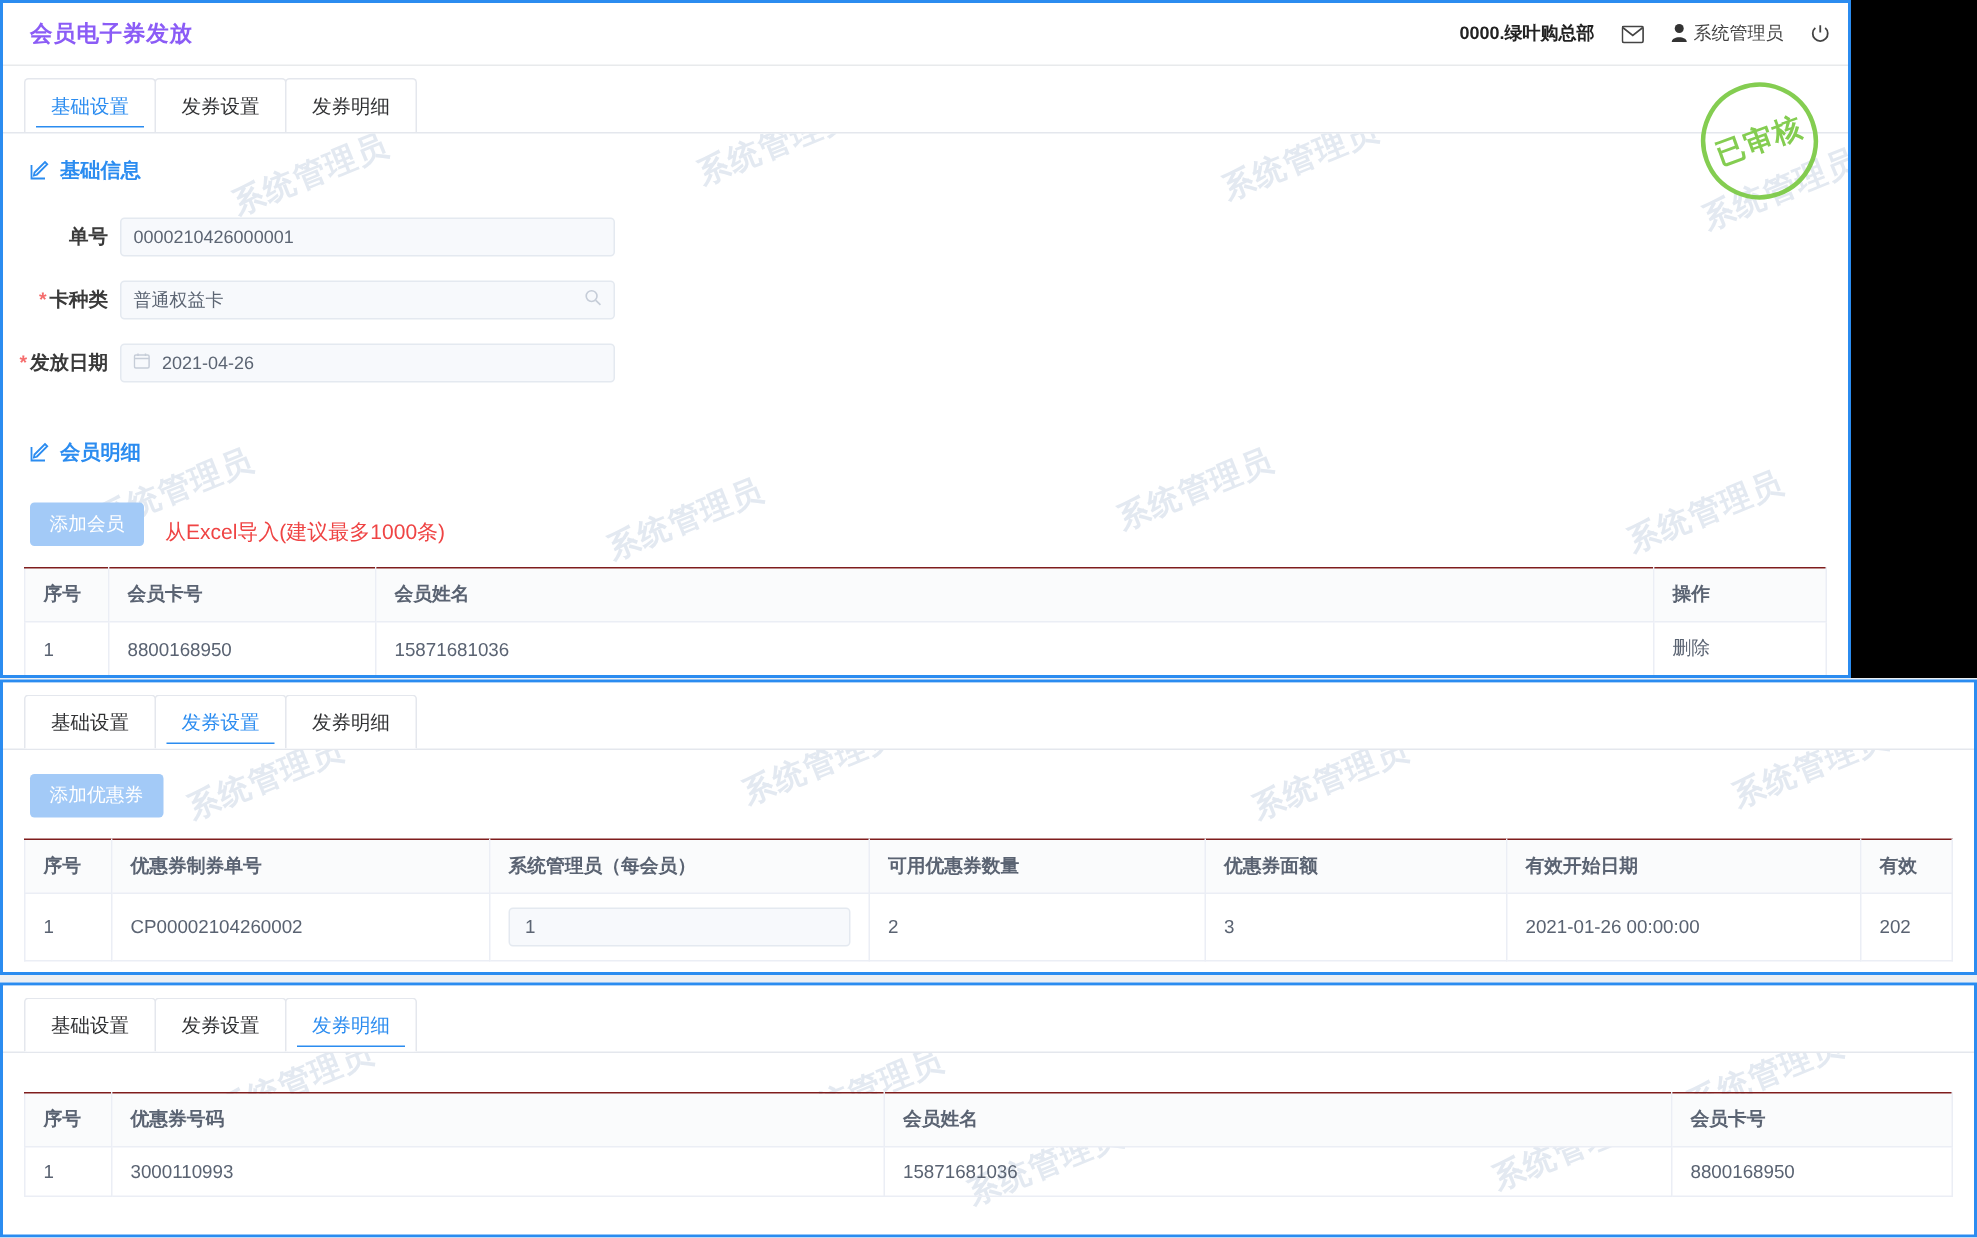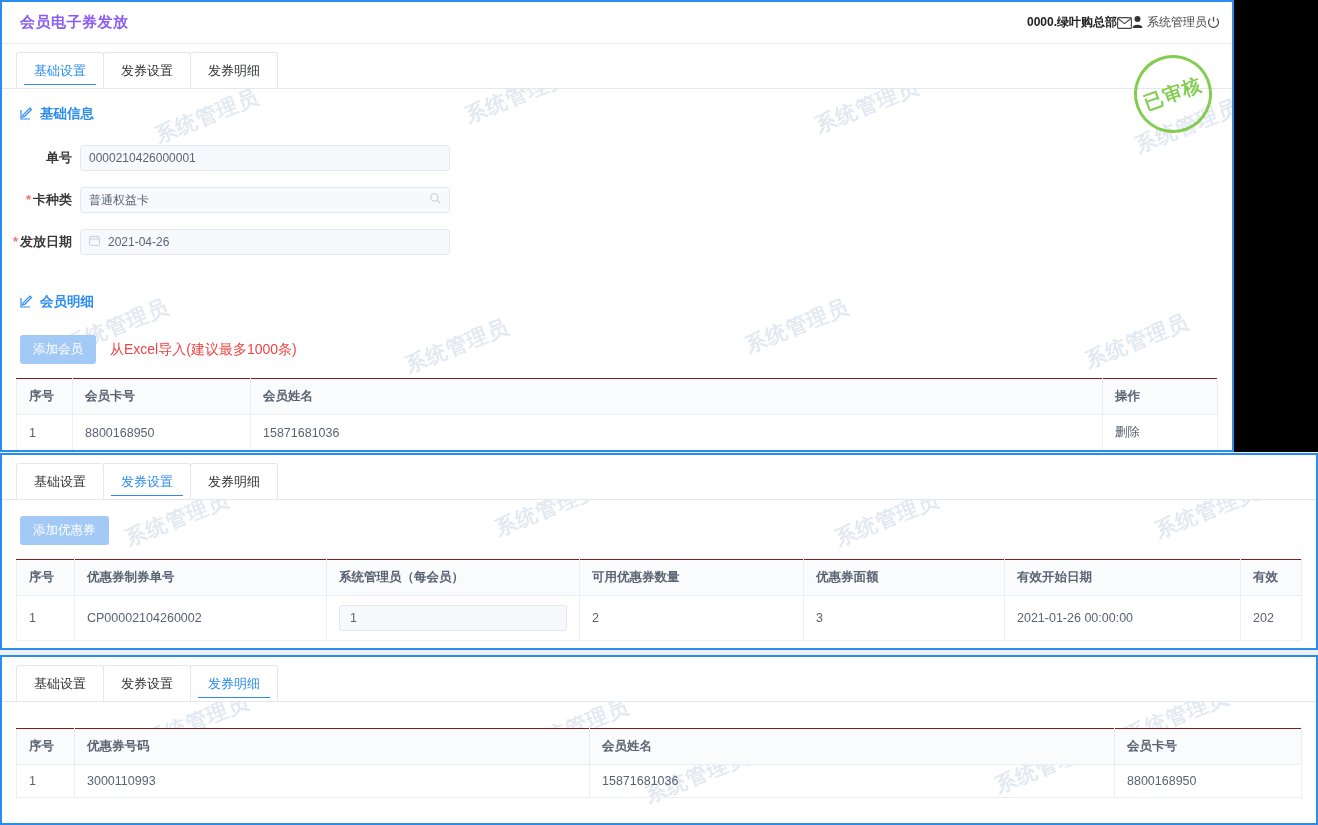--- a/index.html
+++ b/index.html
@@ -35,21 +35,21 @@
     position: relative;
     height: 42px;
     background: #fff;
     display: flex; align-items: center;
     padding: 0 12px 0 18px;
     border-bottom: 1px solid #e8eaec;
   }
   .app-title { font-size: 15px; font-weight: bold; color: #8b5cf6; letter-spacing: .5px; }
   .titlebar-right {
     margin-left: auto;
-    display: flex; align-items: center; 
+    display: flex; align-items: center; gap: 18px;
     font-size: 12px; color: #444;
   }
   .tb-item { display: flex; align-items: center; gap: 4px; white-space: nowrap; }
   .tb-item.bold { font-weight: bold; color: #222; }
   .ic { display: inline-block; line-height: 1; }
 
   
   .tabs {
     display: flex; align-items: flex-end;
     padding: 8px 0 0 14px;
@@ -86,35 +86,35 @@
   
   .form { padding: 14px 0 6px 0; }
   .frow { display: flex; align-items: center; margin-bottom: 16px; }
   .flabel {
     width: 78px; text-align: right; font-size: 13px; font-weight: bold;
     color: #3a3a3a; padding-right: 8px; white-space: nowrap;
     position: relative;
   }
   .req { color: #f56c6c; margin-right: 2px; }
   .fctrl {
-    width: 370px; height: 26px;
+    width: 330px; height: 26px;
     border: 1px solid #e4e9f0; border-radius: 3px;
     background: #f7f9fc;
     display: flex; align-items: center;
     padding: 0 8px;
     font-size: 12px; color: #5c6573;
     position: relative;
   }
   .fctrl .suffix {
     position: absolute; right: 8px; color: #c6cdd8; font-size: 12px;
   }
   .fctrl .prefix { color: #c6cdd8; margin-right: 8px; font-size: 12px; }
 
   
-  .btnrow { display: flex; align-items: center; gap: 14px; padding: 16px 0 14px 18px; }
+  .btnrow { display: flex; align-items: flex-end; gap: 14px; padding: 16px 0 14px 18px; }
   .btn-primary-soft {
     background: #a3caf7; color: #fff; border: none; border-radius: 3px;
     padding: 6px 13px; font-size: 12.5px; cursor: pointer;
     font-family: inherit;
   }
   .link-green { color: #ef4444; font-size: 14px; cursor: pointer; }
 
   
   table.grid {
     width: 100%; border-collapse: collapse;

